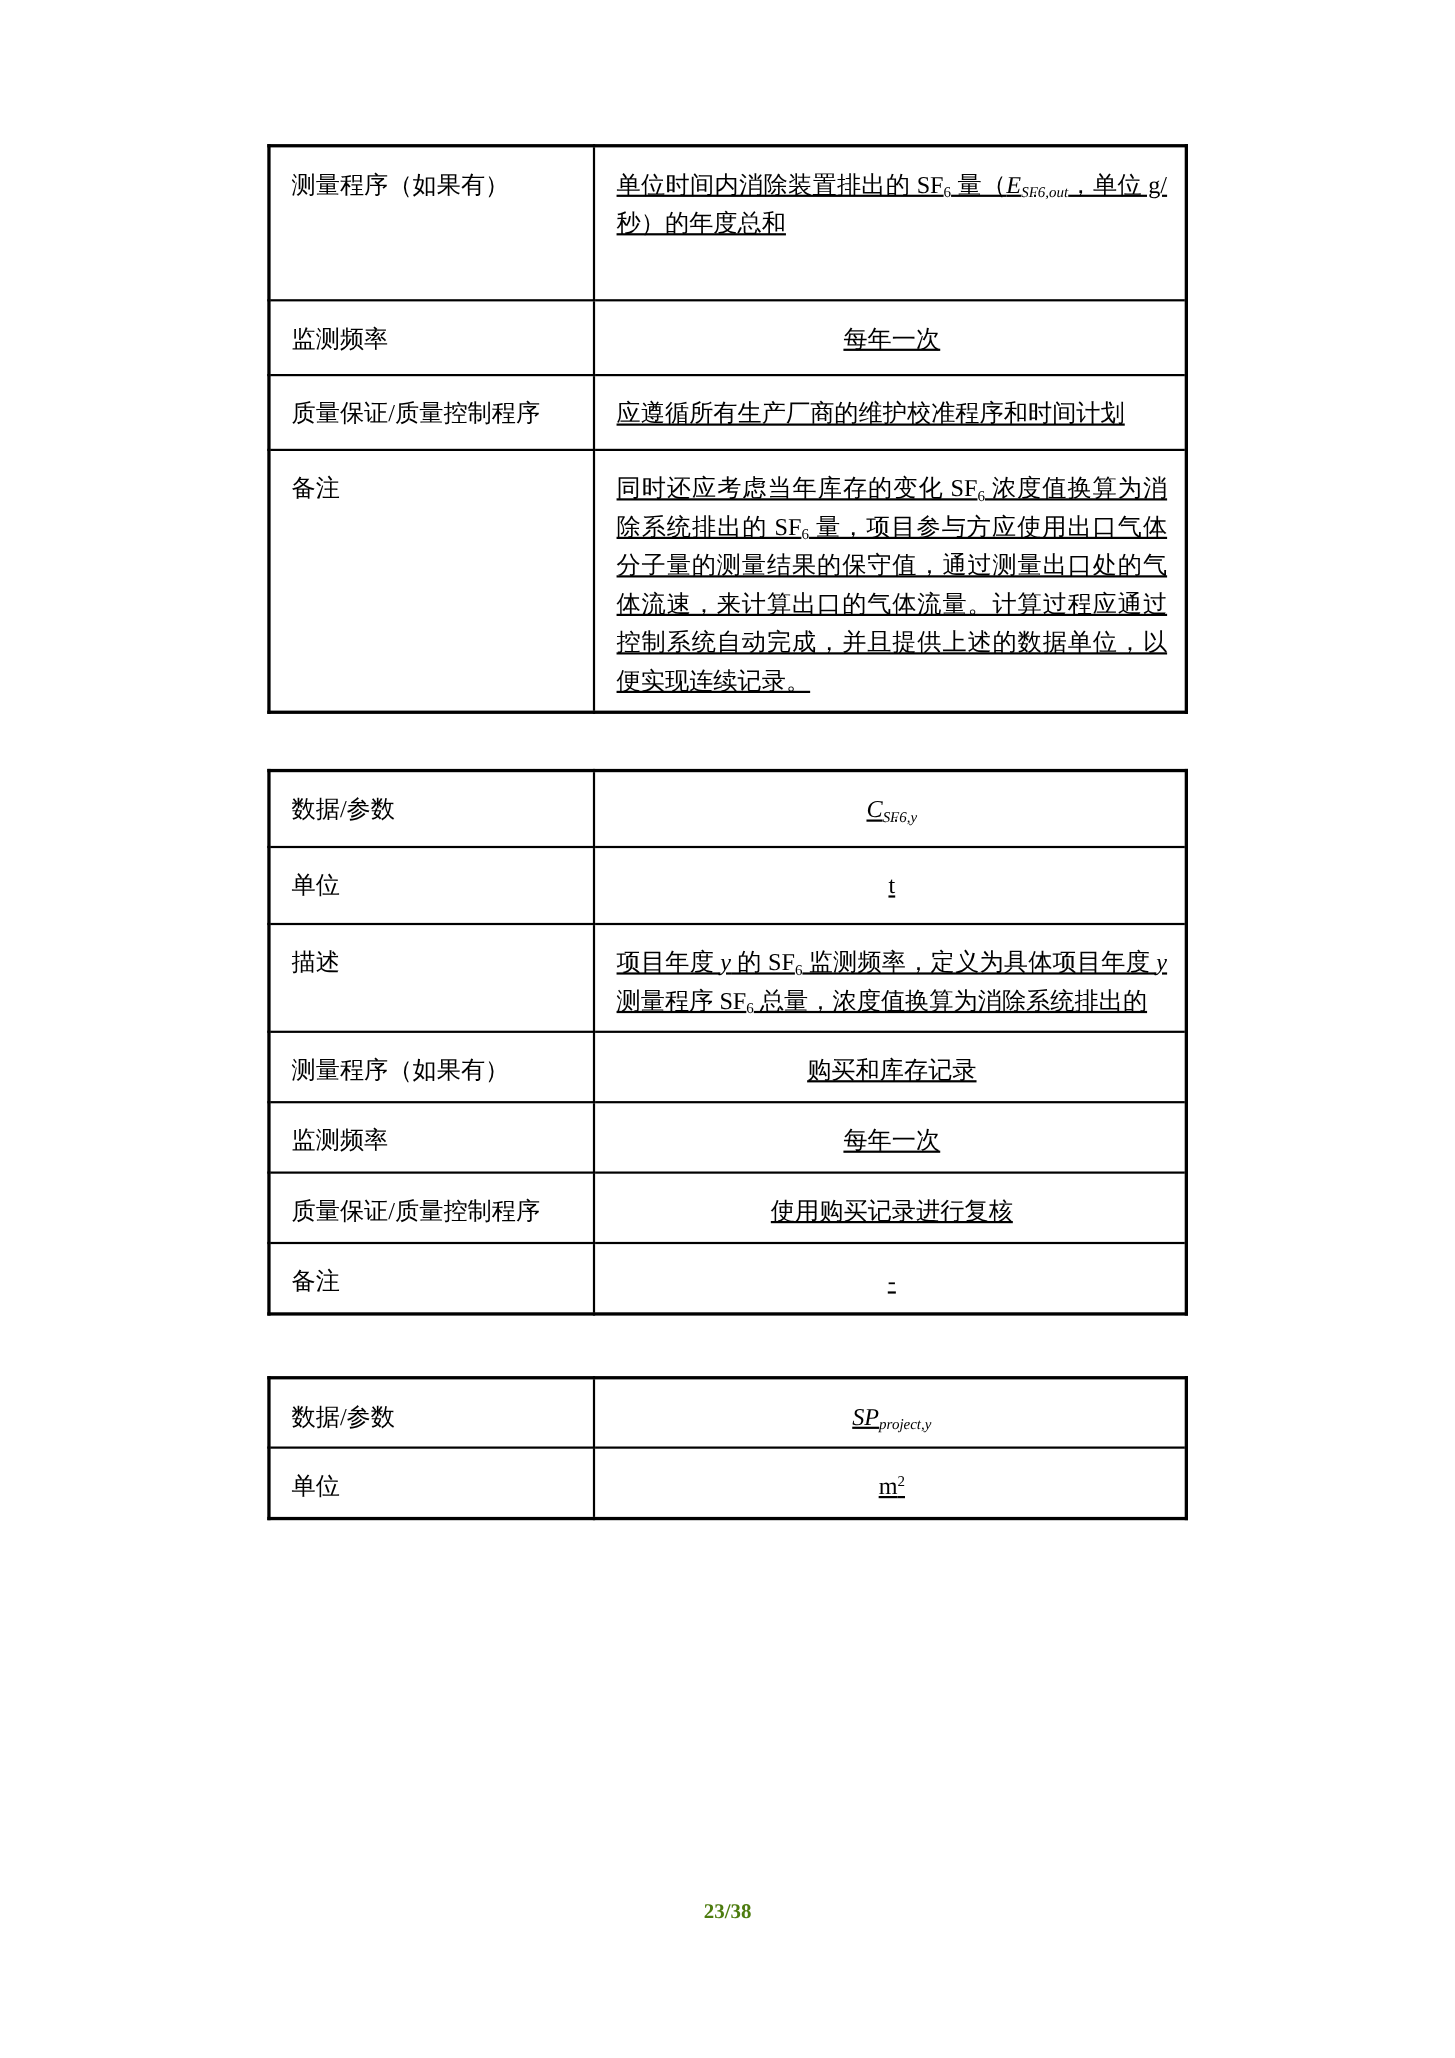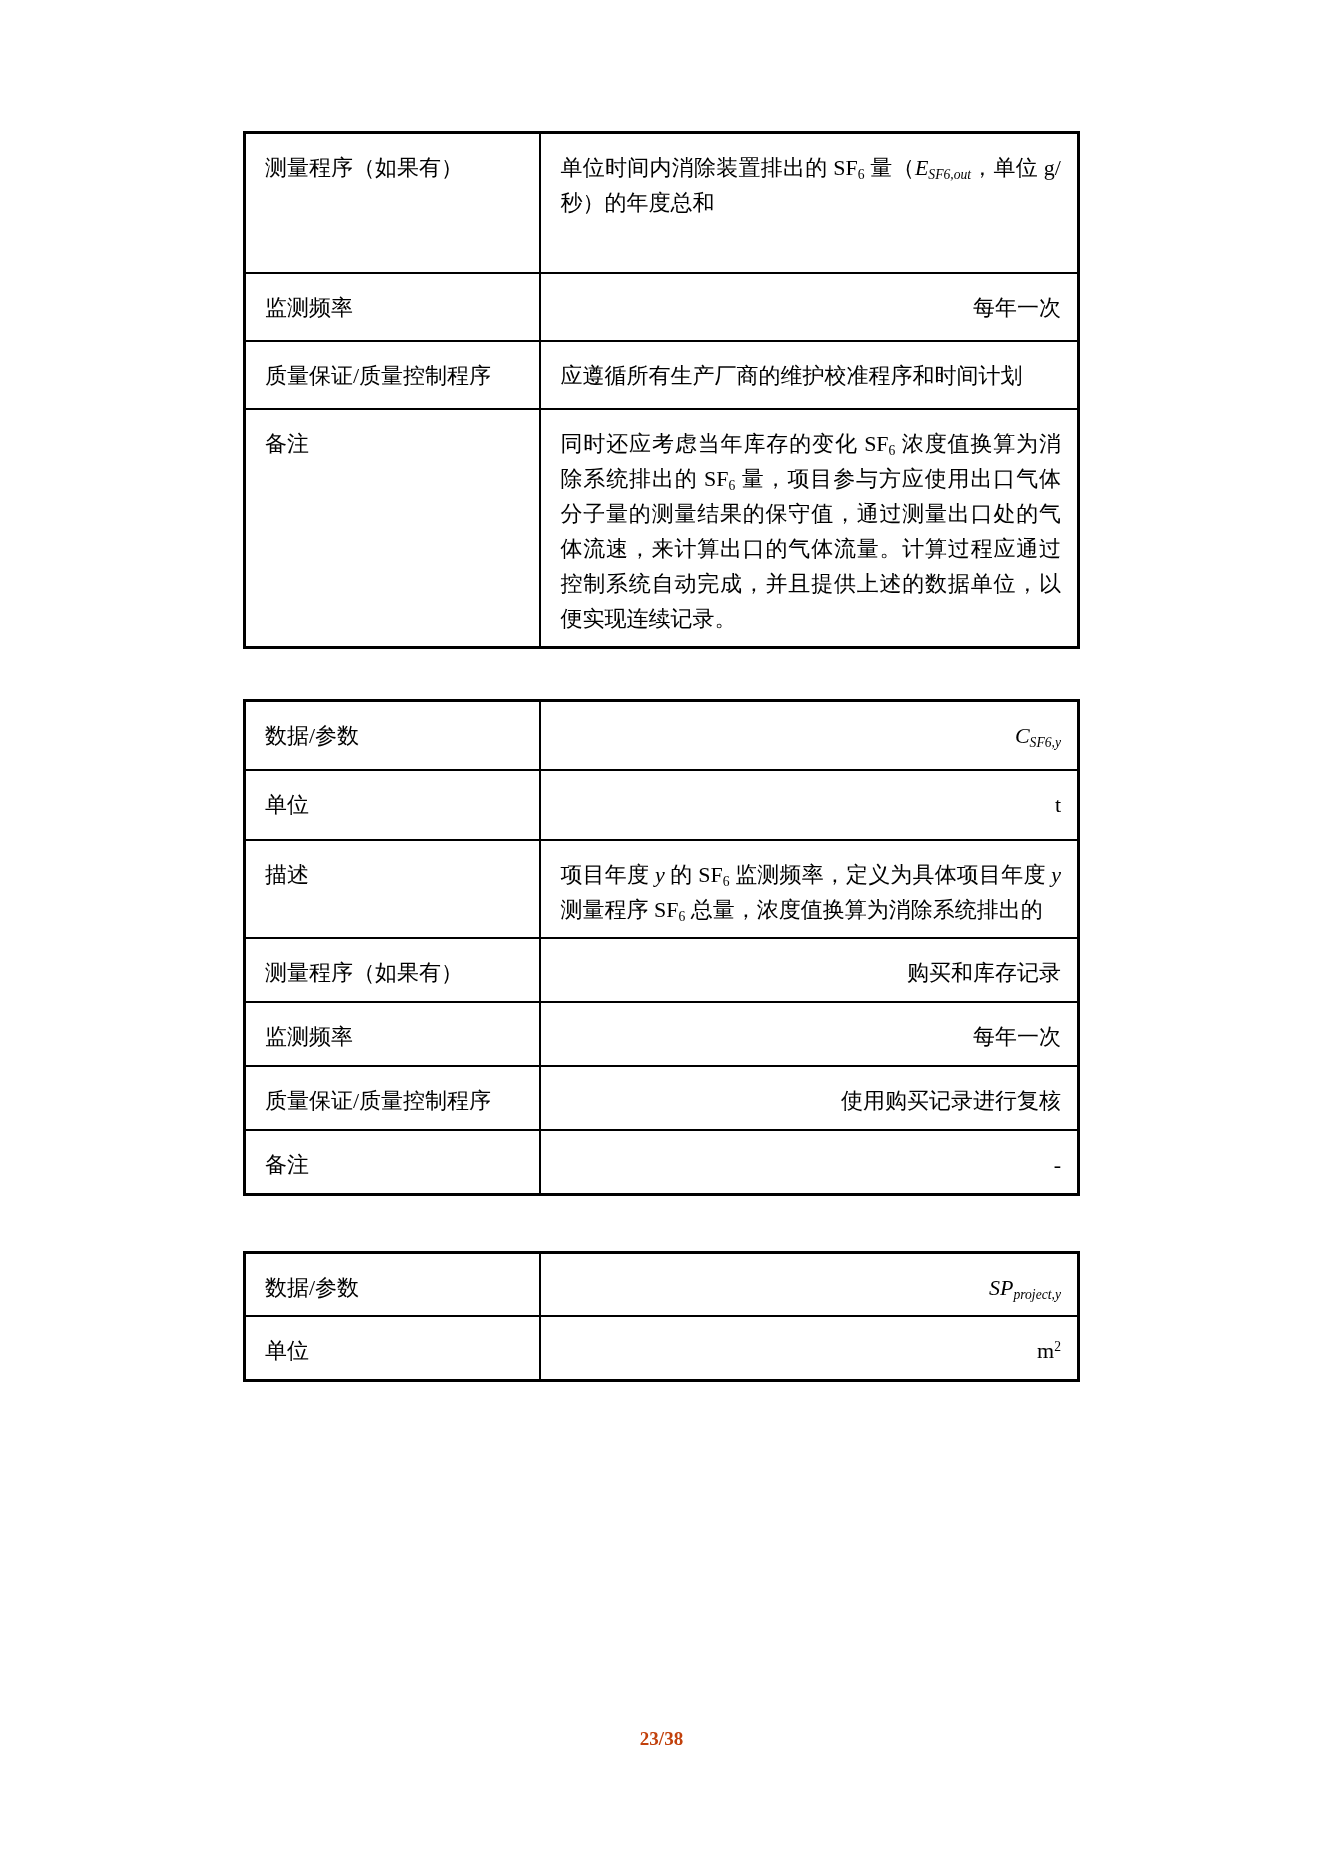--- a/index.html
+++ b/index.html
@@ -35,23 +35,24 @@
     color: #000000;
     margin-left: 16px;
   }
   td.label-cell {
     width: 295px;
     padding: 16px 10px 10px 19px;
     text-align: left;
   }
   td.value-cell {
     padding: 16px 16px 10px 20px;
+    text-decoration: underline;
   }
   .value-rich { text-align: justify; }
-  .value-short { text-align: right; }
+  .value-short { text-align: center; }
   
   #t1 tr:nth-child(1) { height: 140px; }
   #t1 tr:nth-child(2) { height: 68px; }
   #t1 tr:nth-child(3) { height: 68px; }
   #t1 tr:nth-child(4) { height: 202px; }
   #t2 tr:nth-child(1) { height: 70px; }
   #t2 tr:nth-child(2) { height: 70px; }
   #t2 tr:nth-child(3) { height: 98px; }
   #t2 tr:nth-child(4) { height: 64px; }
   #t2 tr:nth-child(5) { height: 64px; }
@@ -66,21 +67,21 @@
   .seg-isub { font-style: italic; font-size: 0.62em; vertical-align: -0.32em; line-height: 0; }
   .seg-sup { font-size: 0.62em; vertical-align: 0.55em; line-height: 0; }
   .footer {
     position: absolute;
     left: 0;
     right: 0;
     top: 1728px;
     text-align: center;
     font-size: 19px;
     font-weight: bold;
-    color: #c2410c;
+    color: #4d7c0f;
   }
 </style>
 </head>
 <body>
 
 <div class="page">
   <div class="content">
 
     <table class="param-table" id="t1">
       <tbody>

